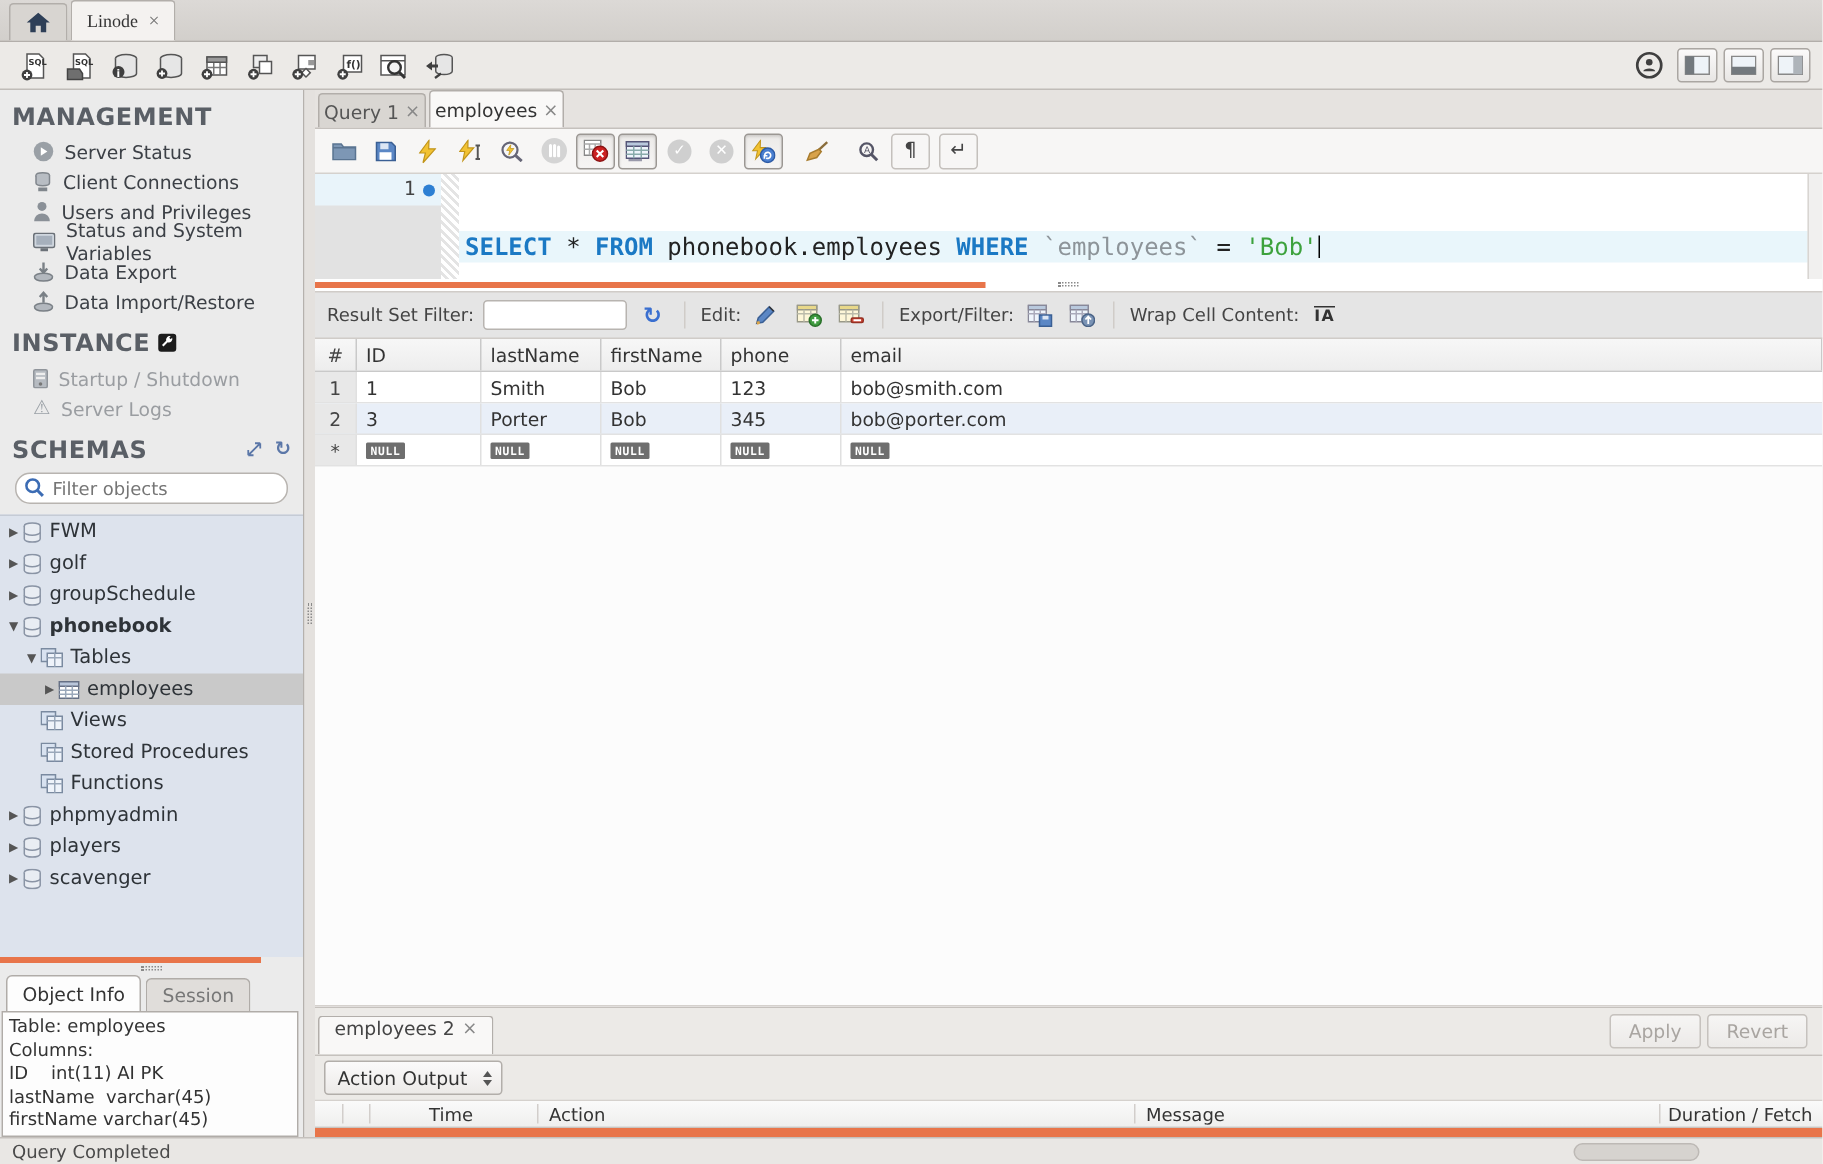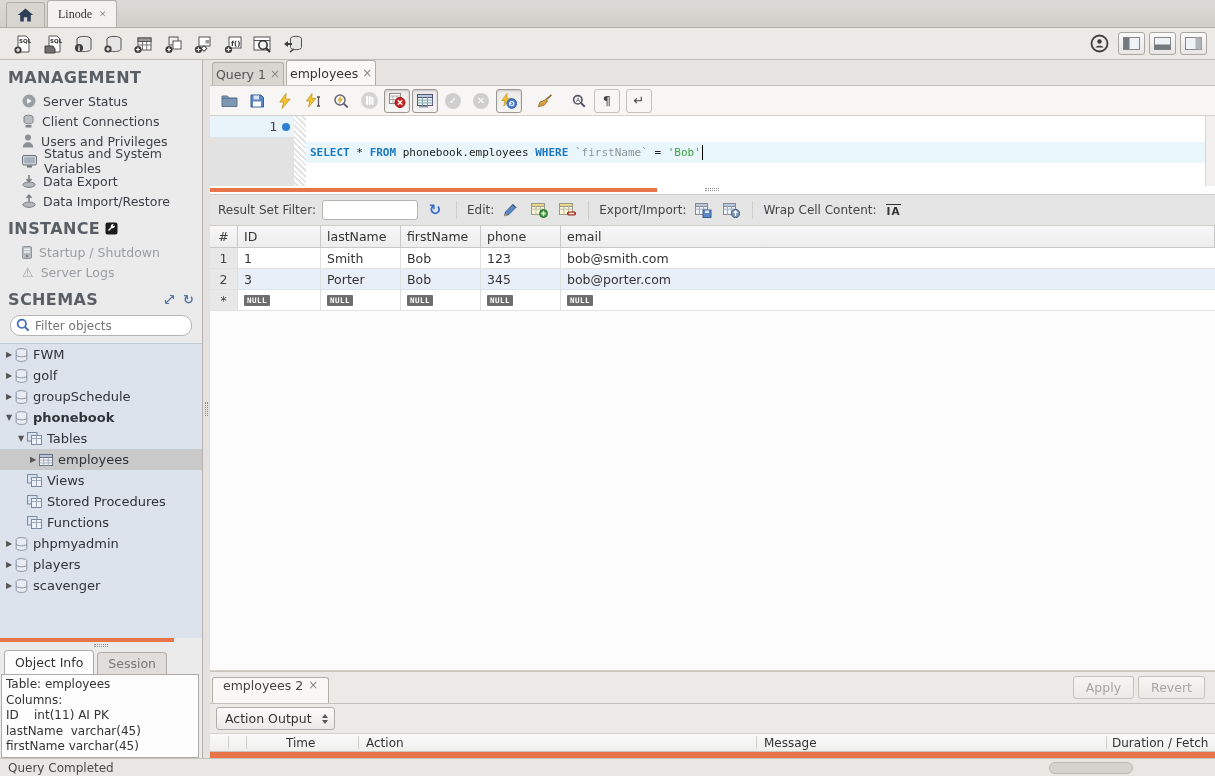--- a/index.html
+++ b/index.html
@@ -61,21 +61,21 @@
   .sqlbar { height:30px; background:#f7f6f5; border-bottom:1px solid #d5d1cd; display:flex; align-items:center; padding:0 6px; gap:2px; }
   .sq-btn { width:26px; height:24px; display:flex; align-items:center; justify-content:center; border-radius:3px; }
   .sq-btn.pressed { border:1px solid #9b9793; background:linear-gradient(#eceae8,#f6f5f4); box-shadow:inset 0 1px 2px rgba(0,0,0,.15); }
   .gcirc { width:16px; height:16px; border-radius:50%; background:#cfcfcf; color:#fff; font-size:10px; display:flex; align-items:center; justify-content:center; }
 
   .editor { height:70px; display:flex; position:relative; background:#fff; }
   .gutter { width:84px; background:#e2e2e2; font-family:"DejaVu Sans Mono",monospace; font-size:13px; color:#444; }
   .gutter .ln { height:21px; display:flex; align-items:center; justify-content:flex-end; padding-right:4px; gap:5px; background:#e9f4fa; }
   .bluedot { width:8px; height:8px; border-radius:50%; background:#2d7fd3; }
   .hatch { width:12px; background:repeating-linear-gradient(45deg,#fff 0 2px,#e4e4e4 2px 4px); }
-  .code { flex:1; font-family:"DejaVu Sans Mono",monospace; font-size:11px; white-space:pre; }
+  .code { flex:1; font-family:"DejaVu Sans Mono",monospace; font-size:16px; white-space:pre; }
   .codeline { height:21px; display:flex; align-items:center; background:#e9f6fb; padding-left:4px; }
   .kw { color:#1b79c4; font-weight:bold; }
   .pl { color:#222; }
   .idq { color:#8d9499; }
   .str { color:#3da23d; }
   .caret { display:inline-block; width:1px; height:15px; background:#000; margin-left:1px; }
   .escroll { position:absolute; right:0; top:0; width:10px; height:100%; background:#f1f0ef; border-left:1px solid #d8d5d2; }
 
   .egrip { height:8px; position:relative; background:#fff; }
   .egrip .oline { position:absolute; left:0; top:2px; width:447px; height:4px; background:#e8754a; }
@@ -623,21 +623,21 @@
 
       <div class="editor">
         <div class="gutter">
           <div class="ln">
               <span>1</span>
               <span class="bluedot"></span>
             </div>
         </div>
         <div class="hatch"></div>
         <div class="code">
-          <div class="codeline"><span class="kw">SELECT</span><span class="pl"> * </span><span class="kw">FROM</span><span class="pl"> phonebook.employees </span><span class="kw">WHERE</span><span class="idq"> `firstName` </span><span class="pl">= </span><span class="str">'Bob'</span><span class="caret"></span></div>
+          <div class="codeline"><span class="kw">SELECT</span><span class="pl"> * </span><span class="kw">FROM</span><span class="pl"> phonebook.employees </span><span class="kw">WHERE</span><span class="idq"> `employees` </span><span class="pl">= </span><span class="str">'Bob'</span><span class="caret"></span></div>
         </div>
         <div class="escroll"></div>
       </div>
 
       <div class="egrip">
         <div class="oline"></div>
         <div class="dots"></div>
       </div>
 
       <div class="rsbar">
@@ -665,21 +665,21 @@
         <span class="rs-ic">
             <svg width="17" height="15">
               <rect x="0.5" y="0.5" width="13" height="11" fill="#fdf6d8" stroke="#998"></rect>
               <rect x="0.5" y="0.5" width="13" height="3" fill="#e8d88a" stroke="#998"></rect>
               <path d="M0.5 6.2 h13 M5 3.5 v8 M9.5 3.5 v8" stroke="#bba"></path>
               <rect x="8.5" y="9" width="8" height="3" rx="1" fill="#d04a3a" stroke="#963022"></rect>
               <path d="M10 10.5 h5" stroke="#fff" stroke-width="1.3"></path>
             </svg>
           </span>
         <span class="rs-sep"></span>
-        <span>Export/Import:</span>
+        <span>Export/Filter:</span>
         <span class="rs-ic">
             <svg width="17" height="15">
               <rect x="0.5" y="0.5" width="12" height="11" fill="#eef4fb" stroke="#889"></rect>
               <rect x="0.5" y="0.5" width="12" height="3" fill="#b9c9dd" stroke="#889"></rect>
               <path d="M0.5 6.2 h12 M4.5 3.5 v8 M8.5 3.5 v8" stroke="#aab"></path>
               <rect x="8" y="7" width="8" height="7.5" fill="#5b87c5" stroke="#3a5f94"></rect>
               <rect x="10" y="7.5" width="4" height="2.5" fill="#dce6f4"></rect>
             </svg>
           </span>
         <span class="rs-ic">

